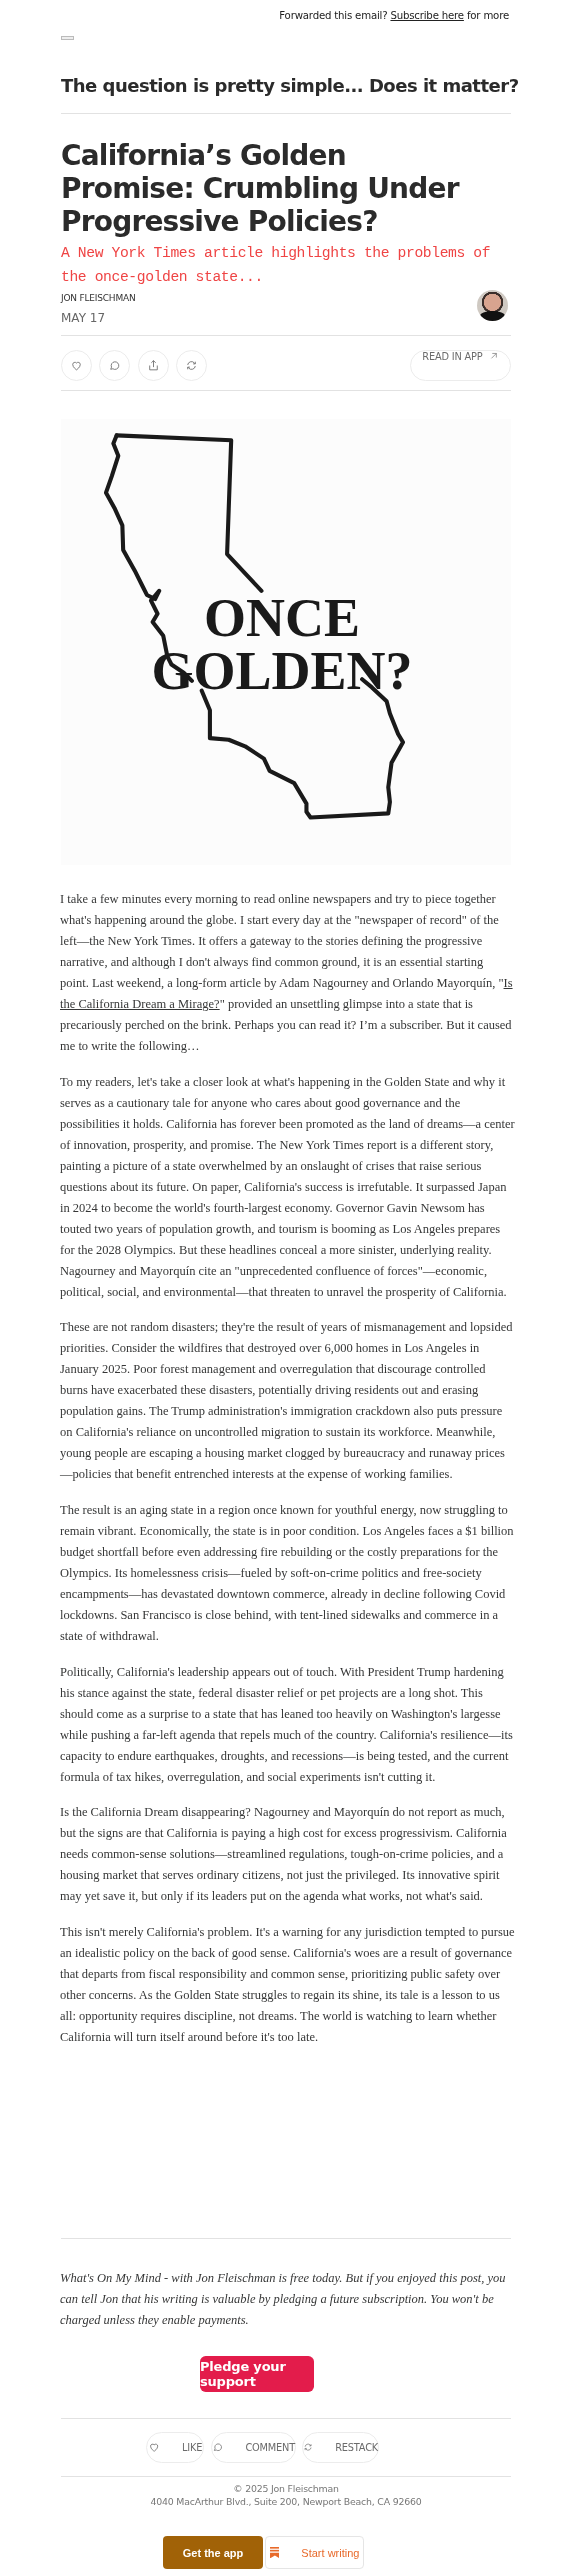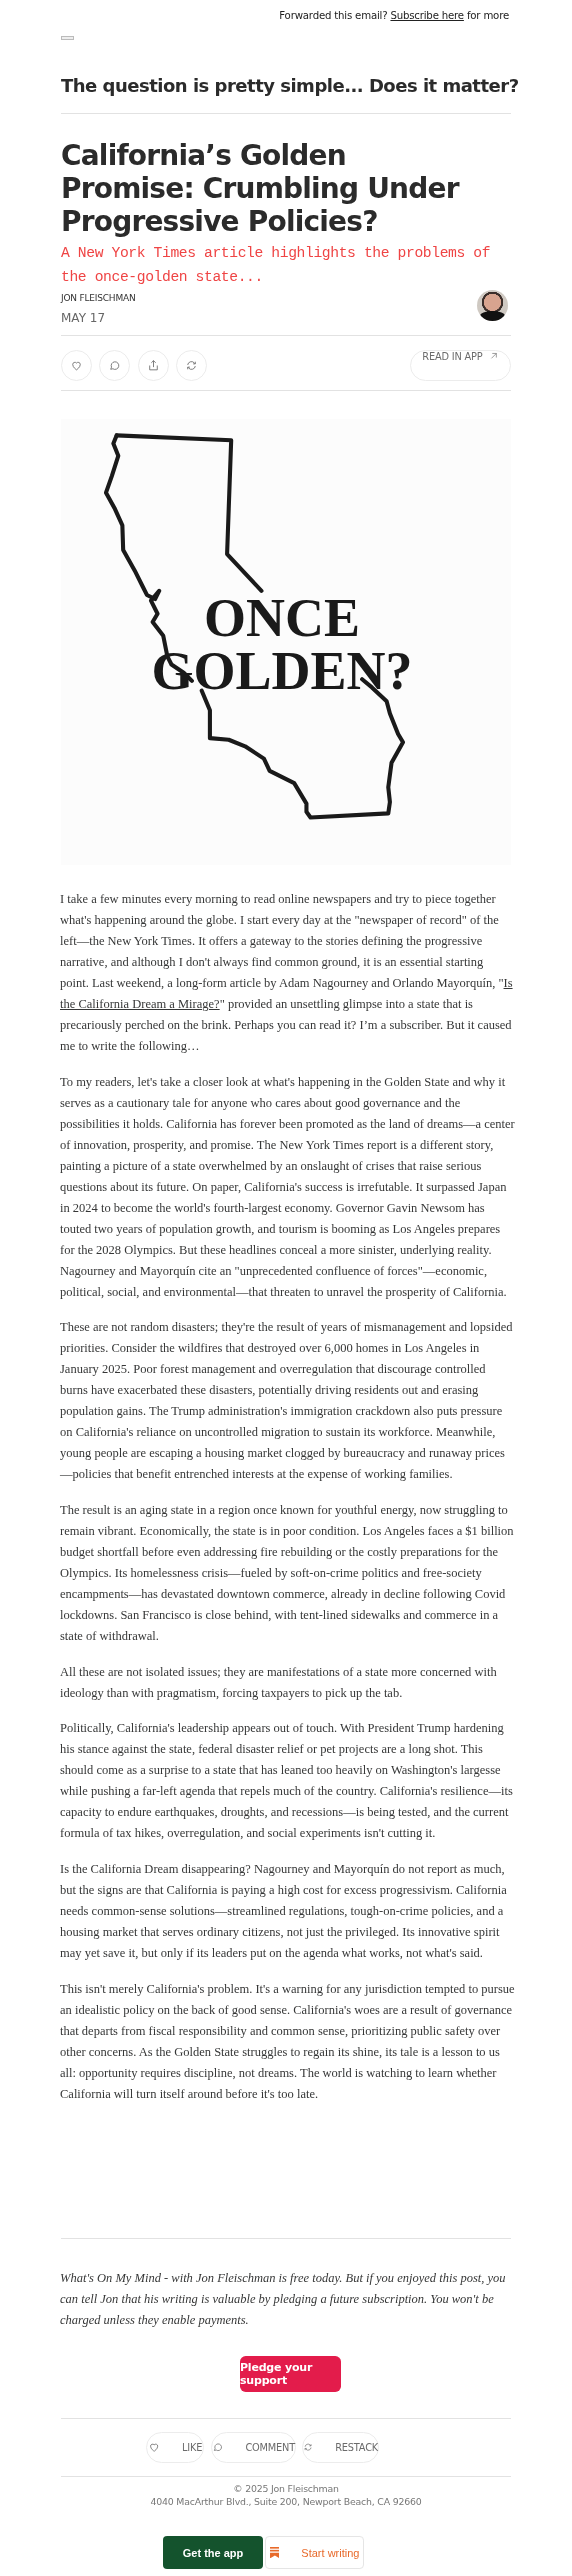--- a/index.html
+++ b/index.html
@@ -27,30 +27,30 @@
   .read-app { position: absolute; top: 0; right: 0; height: 31px; width: 101px; border: 0.8px solid #ececec; border-radius: 16.4px; display: flex; align-items: flex-start; justify-content: center; gap: 6.5px; font-size: 9.8px; color: #6b6b6b; font-family: "DejaVu Sans", sans-serif; letter-spacing: -0.2px; }
   .read-app svg { width: 9.8px; height: 9.8px; stroke: #6b6b6b; fill: none; stroke-width: 1.6; }
 
   .hero { position: absolute; top: 419px; left: 61px; width: 450px; height: 446px; background: #fcfcfc; }
 
   .body-text { position: absolute; top: 889px; left: 60px; width: 455px; font-family: "Liberation Serif", serif; font-size: 12.5px; line-height: 21px; color: #363737; }
   .body-text p { margin-bottom: 14.7px; }
   .body-text a { color: #363737; text-decoration: underline; }
 
   .promo { position: absolute; top: 2268px; left: 60px; width: 455px; font-family: "Liberation Serif", serif; font-style: italic; font-size: 12.5px; line-height: 21px; color: #363737; }
-  .pledge { position: absolute; top: 2356px; left: 200px; width: 101px; height: 36px; background: #e31c4b; border-radius: 5.7px; color: #fff; font-weight: bold; font-size: 11px; font-family: "DejaVu Sans", sans-serif; display: flex; align-items: center; justify-content: center; letter-spacing: -0.2px; margin-left: 40px; }
+  .pledge { position: absolute; top: 2356px; left: 200px; width: 114px; height: 36px; background: #e31c4b; border-radius: 5.7px; color: #fff; font-weight: bold; font-size: 13px; font-family: "DejaVu Sans", sans-serif; display: flex; align-items: center; justify-content: center; letter-spacing: -0.2px; }
 
   .bottom-actions { position: absolute; top: 2432px; left: 0; width: 572px; height: 33px; }
   .pill { position: absolute; top: 0; height: 31px; border: 0.8px solid #ececec; border-radius: 16.4px; display: flex; align-items: center; justify-content: center; gap: 22px; font-size: 9.8px; color: #6b6b6b; font-family: "DejaVu Sans", sans-serif; letter-spacing: -0.2px; }
   .pill svg { width: 12.3px; height: 12.3px; stroke: #6b6b6b; fill: none; stroke-width: 1.6; }
 
   .footer { position: absolute; top: 2482px; left: 0; width: 572px; text-align: center; font-size: 9.4px; line-height: 13px; color: #777; font-family: "DejaVu Sans", sans-serif; letter-spacing: -0.2px; }
   .footer .unsub { color: #777; }
 
-  .get-app { position: absolute; top: 2536px; left: 163px; width: 100px; height: 33px; background: #14532d; color: #fff; border-radius: 4.1px; font-size: 11px; font-weight: bold; font-family: "Liberation Sans", sans-serif; display: flex; align-items: center; justify-content: center; }
+  .get-app { position: absolute; top: 2536px; left: 163px; width: 100px; height: 33px; background: #a16207; color: #fff; border-radius: 4.1px; font-size: 11px; font-weight: bold; font-family: "Liberation Sans", sans-serif; display: flex; align-items: center; justify-content: center; }
   .start-writing { position: absolute; top: 2536px; left: 265px; width: 99px; height: 33px; background: #fff; border: 0.8px solid #e5e5e5; color: #e86a2b; border-radius: 4.1px; font-size: 11px; font-family: "Liberation Sans", sans-serif; display: flex; align-items: center; justify-content: center; gap: 22px; }
   .start-writing svg { width: 9.8px; height: 11.4px; }
 </style>
 </head>
 <body>
 
 <div class="forward">
   <span>Forwarded this email?</span>
   <a>Subscribe here</a>
   <span>for more</span>
@@ -107,21 +107,20 @@
     <text x="270" y="265" text-anchor="middle" font-family="Liberation Serif, serif" font-weight="bold" font-size="66" fill="#1a1a1a">ONCE</text>
     <text x="270" y="330" text-anchor="middle" font-family="Liberation Serif, serif" font-weight="bold" font-size="66" fill="#1a1a1a">GOLDEN?</text>
   </svg>
 </div>
 
 <div class="body-text">
   <p><span>I take a few minutes every morning to read online newspapers and try to piece together what's happening around the globe. I start every day at the "newspaper of record" of the left—the New York Times. It offers a gateway to the stories defining the progressive narrative, and although I don't always find common ground, it is an essential starting point. Last weekend, a long-form article by Adam Nagourney and Orlando Mayorquín, "</span><a>Is the California Dream a Mirage?</a><span>" provided an unsettling glimpse into a state that is precariously perched on the brink. Perhaps you can read it? I’m a subscriber. But it caused me to write the following…</span></p>
   <p>To my readers, let's take a closer look at what's happening in the Golden State and why it serves as a cautionary tale for anyone who cares about good governance and the possibilities it holds. California has forever been promoted as the land of dreams—a center of innovation, prosperity, and promise. The New York Times report is a different story, painting a picture of a state overwhelmed by an onslaught of crises that raise serious questions about its future. On paper, California's success is irrefutable. It surpassed Japan in 2024 to become the world's fourth-largest economy. Governor Gavin Newsom has touted two years of population growth, and tourism is booming as Los Angeles prepares for the 2028 Olympics. But these headlines conceal a more sinister, underlying reality. Nagourney and Mayorquín cite an "unprecedented confluence of forces"—economic, political, social, and environmental—that threaten to unravel the prosperity of California.</p>
   <p>These are not random disasters; they're the result of years of mismanagement and lopsided priorities. Consider the wildfires that destroyed over 6,000 homes in Los Angeles in January 2025. Poor forest management and overregulation that discourage controlled burns have exacerbated these disasters, potentially driving residents out and erasing population gains. The Trump administration's immigration crackdown also puts pressure on California's reliance on uncontrolled migration to sustain its workforce. Meanwhile, young people are escaping a housing market clogged by bureaucracy and runaway prices—policies that benefit entrenched interests at the expense of working families.</p>
   <p>The result is an aging state in a region once known for youthful energy, now struggling to remain vibrant. Economically, the state is in poor condition. Los Angeles faces a $1 billion budget shortfall before even addressing fire rebuilding or the costly preparations for the Olympics. Its homelessness crisis—fueled by soft-on-crime politics and free-society encampments—has devastated downtown commerce, already in decline following Covid lockdowns. San Francisco is close behind, with tent-lined sidewalks and commerce in a state of withdrawal.</p>
-  <p>All these are not isolated issues; they are manifestations of a state more concerned with ideology than with pragmatism, forcing taxpayers to pick up the tab.</p>
   <p>Politically, California's leadership appears out of touch. With President Trump hardening his stance against the state, federal disaster relief or pet projects are a long shot. This should come as a surprise to a state that has leaned too heavily on Washington's largesse while pushing a far-left agenda that repels much of the country. California's resilience—its capacity to endure earthquakes, droughts, and recessions—is being tested, and the current formula of tax hikes, overregulation, and social experiments isn't cutting it.</p>
   <p>Is the California Dream disappearing? Nagourney and Mayorquín do not report as much, but the signs are that California is paying a high cost for excess progressivism. California needs common-sense solutions—streamlined regulations, tough-on-crime policies, and a housing market that serves ordinary citizens, not just the privileged. Its innovative spirit may yet save it, but only if its leaders put on the agenda what works, not what's said.</p>
   <p>This isn't merely California's problem. It's a warning for any jurisdiction tempted to pursue an idealistic policy on the back of good sense. California's woes are a result of governance that departs from fiscal responsibility and common sense, prioritizing public safety over other concerns. As the Golden State struggles to regain its shine, its tale is a lesson to us all: opportunity requires discipline, not dreams. The world is watching to learn whether California will turn itself around before it's too late.</p>
 </div>
 
 <div class="hr" style="top:2238px"></div>
 
 <div class="promo">What's On My Mind - with Jon Fleischman is free today. But if you enjoyed this post, you can tell Jon that his writing is valuable by pledging a future subscription. You won't be charged unless they enable payments.</div>
 <div class="pledge">Pledge your support</div>
 

